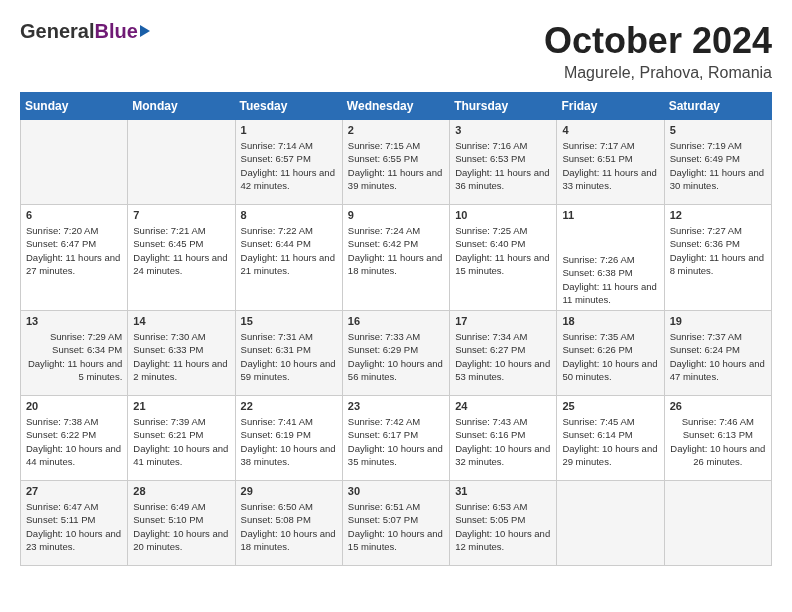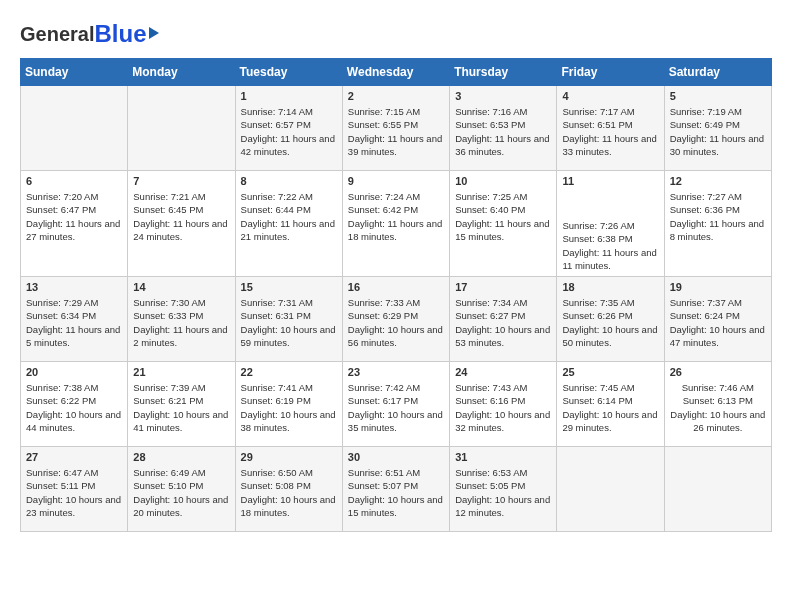--- a/index.html
+++ b/index.html
@@ -24,23 +24,23 @@
     .logo-text {
       display: flex;
       align-items: center;
     }
     .logo-general {
       font-size: 20px;
       font-weight: bold;
       color: #333;
     }
     .logo-blue {
-      font-size: 24px;
-      font-weight: bold;
-      color: #1d4ed8;
+      font-size: 20px;
+      font-weight: bold;
+      color: #701a75;
     }
     .logo-arrow {
       width: 0;
       height: 0;
       border-left: 10px solid #1a5fa8;
       border-top: 6px solid transparent;
       border-bottom: 6px solid transparent;
       margin-left: 2px;
       margin-top: -2px;
     }
@@ -99,20 +99,24 @@
 </head>
 <body>
 
 <div class="header">
   <div class="logo">
     <div class="logo-text">
       <span class="logo-general">General</span>
       <span class="logo-blue">Blue</span>
       <div class="logo-arrow"></div>
     </div>
+  </div>
+  <div class="title-block">
+    <div class="month-year">October 2024</div>
+    <div class="location">Magurele, Prahova, Romania</div>
   </div>
 </div>
 
 <table>
   <thead>
     <tr>
     <th>Sunday</th>
         <th>Monday</th>
         <th>Tuesday</th>
         <th>Wednesday</th>
@@ -196,21 +200,21 @@
         <td>
           <div class="day-number">12</div>
           <div class="day-info" style="white-space: pre-line;">Sunrise: 7:27 AM
 Sunset: 6:36 PM
 Daylight: 11 hours and 8 minutes.</div>
         </td>
       </tr>
       <tr>
         <td>
           <div class="day-number">13</div>
-          <div class="day-info" style="white-space: pre-line;">Sunrise: 7:29 AM
+          <div class="day-info" style="white-space: pre-line; text-align: right;">Sunrise: 7:29 AM
 Sunset: 6:34 PM
 Daylight: 11 hours and 5 minutes.</div>
         </td>
         <td>
           <div class="day-number">14</div>
           <div class="day-info" style="white-space: pre-line;">Sunrise: 7:30 AM
 Sunset: 6:33 PM
 Daylight: 11 hours and 2 minutes.</div>
         </td>
         <td>

